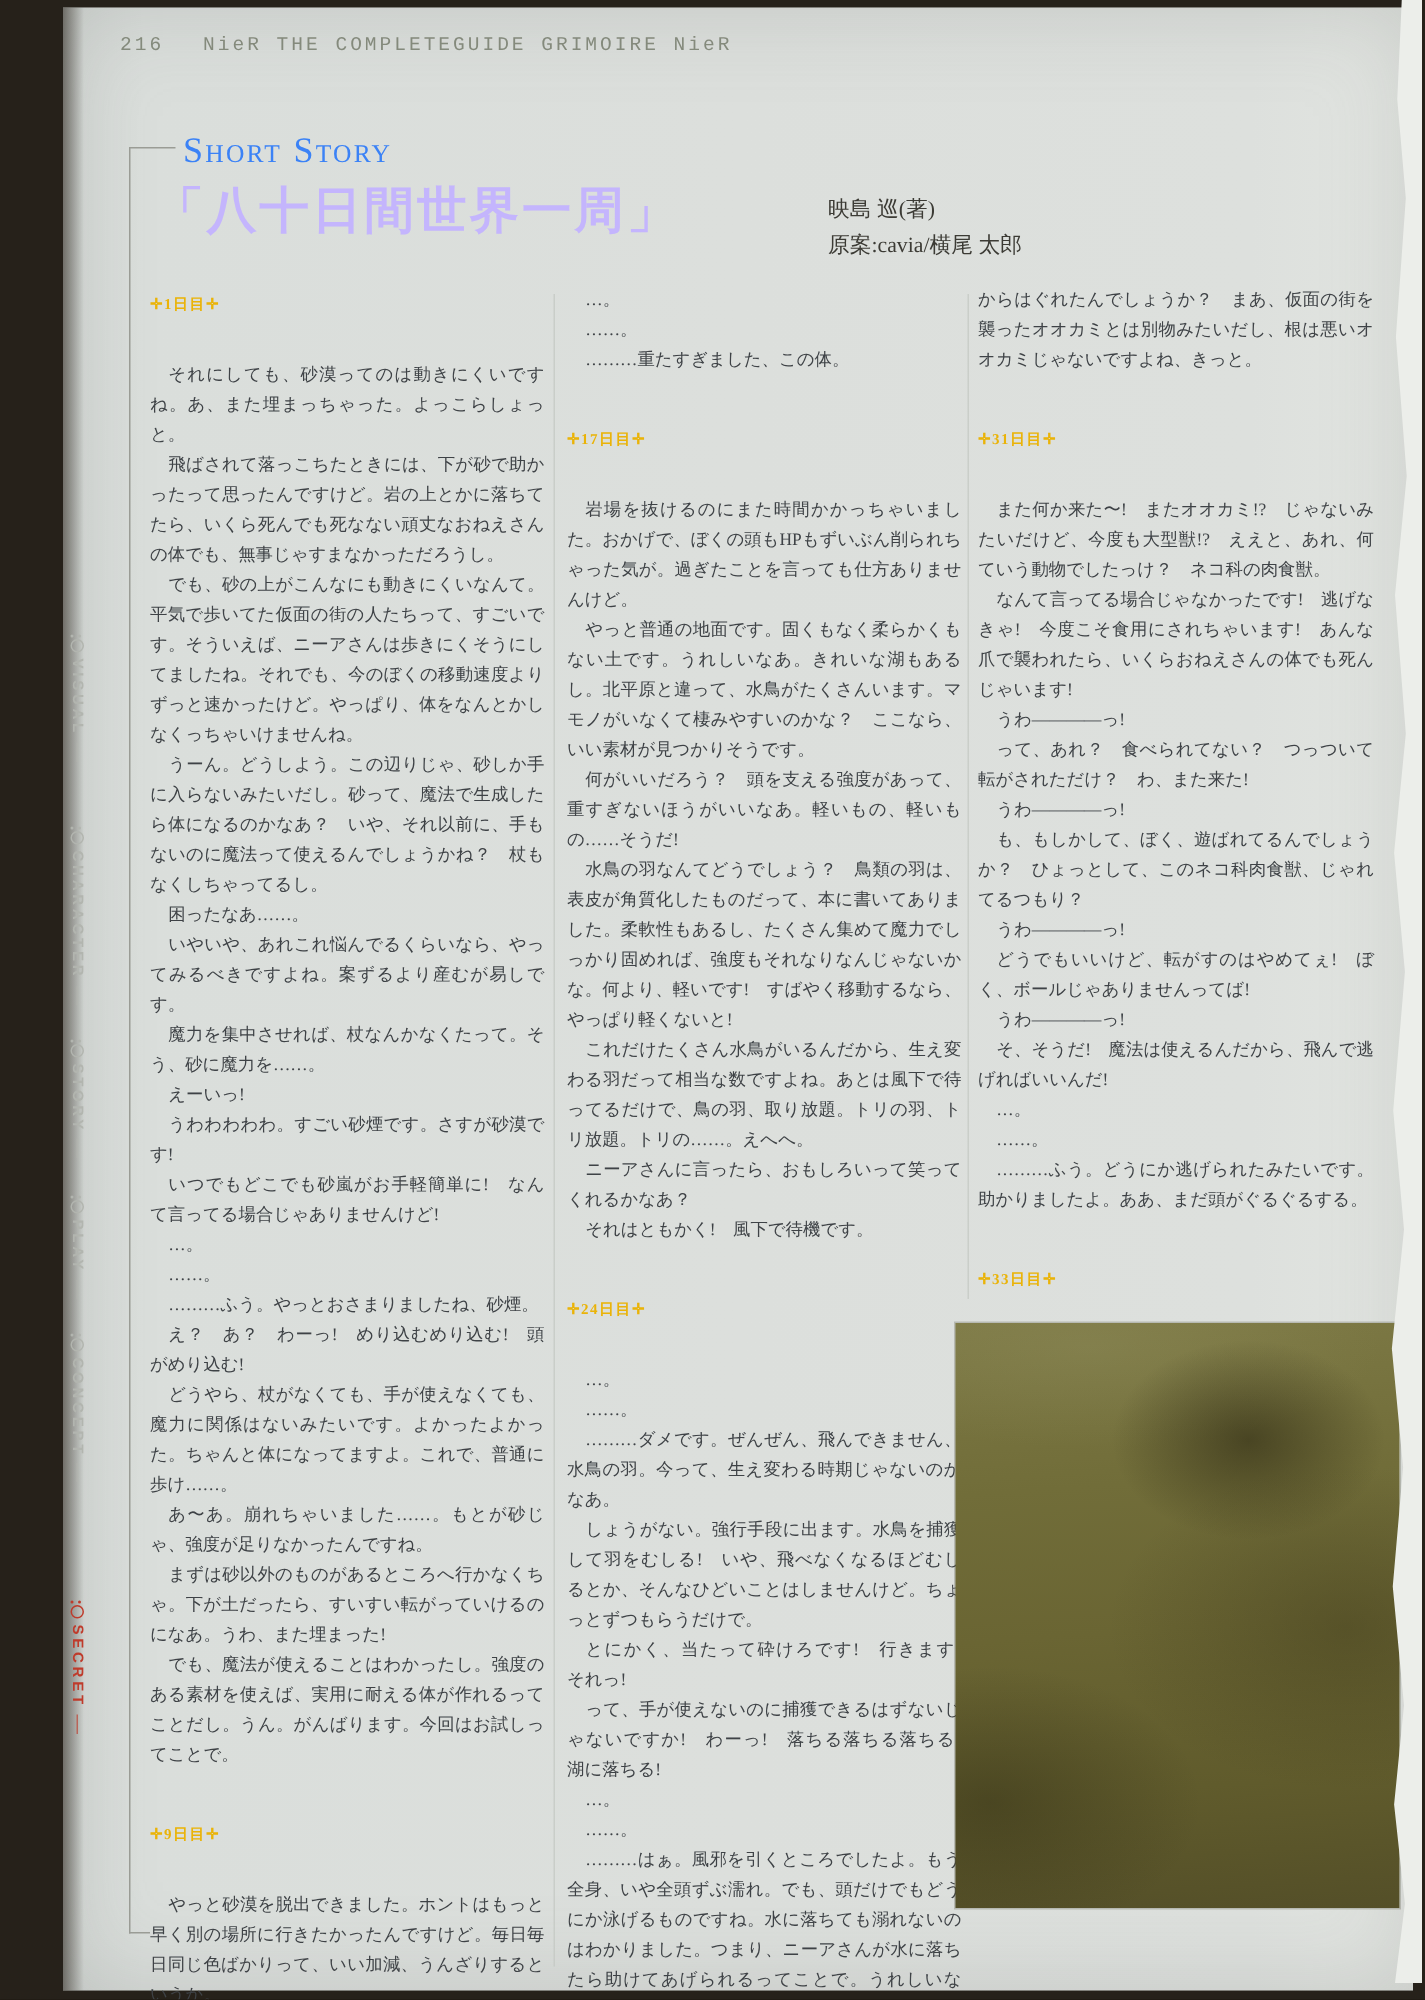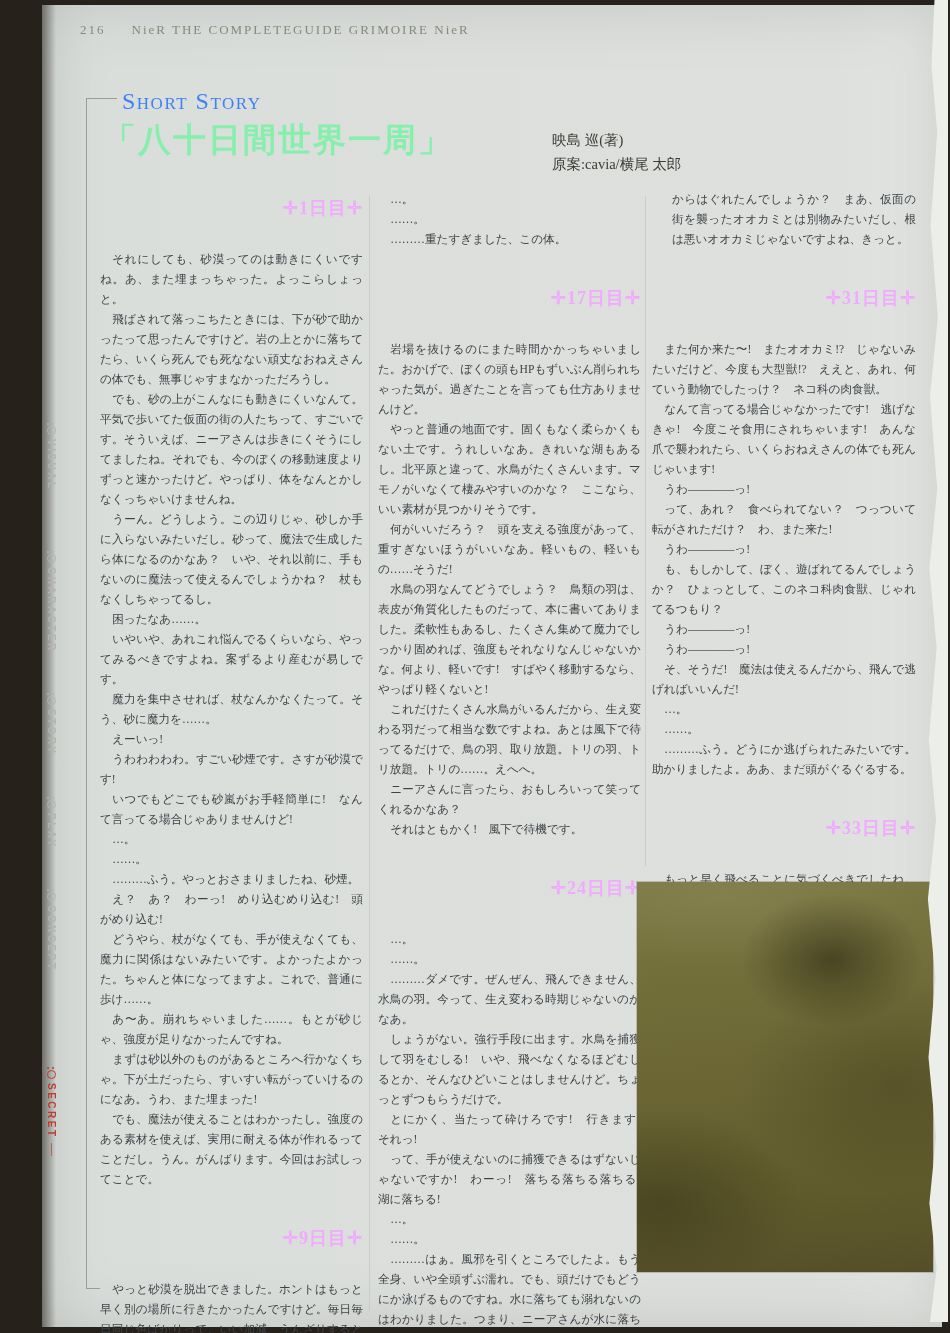--- a/index.html
+++ b/index.html
@@ -10,48 +10,48 @@
      linear-gradient(90deg,#d5d9d6 0%,#dadedb 6%,#dcdfdc 50%,#dde0dd 88%,#e2e5e1 100%);
      box-shadow:inset 0 0 60px rgba(120,125,118,.25);}
   .torn-edge{position:absolute;right:2px;top:0;width:30px;height:1322px;background:#eceeea;
      clip-path:polygon(55% 0,100% 0,100% 100%,40% 100%,62% 96%,38% 91%,60% 86%,35% 80%,58% 74%,
        33% 68%,60% 62%,36% 56%,62% 49%,38% 43%,64% 37%,40% 30%,66% 24%,42% 17%,64% 10%,45% 5%);
      box-shadow:-2px 0 3px rgba(90,95,88,.35);}
   .spine-shadow{position:absolute;left:0;top:0;width:14px;height:100%;
      background:linear-gradient(90deg,rgba(40,34,26,.55),rgba(40,34,26,0));}
   
   .pagehead{position:absolute;left:80px;top:22px;display:flex;gap:26px;align-items:baseline;
-     font-family:Liberation Serif, serif;color:#848a7c;
+     font-family:Liberation Mono, monospace;color:#848a7c;
      font-size:13px;letter-spacing:2px;}
   
   .title-bracket{position:absolute;left:86px;top:98px;width:30px;height:1190px;
      border-left:1.5px solid #9a9c95;border-top:1.5px solid #9a9c95;}
   .title-bracket::after{content:"";position:absolute;left:-1.5px;bottom:0;width:14px;height:1.5px;background:#9a9c95;}
   .story-label{position:absolute;left:122px;top:88px;font-variant:small-caps;
      font-size:24px;letter-spacing:1.5px;color:#3b82f6;}
   .story-title{position:absolute;left:103px;top:118px;font-size:33px;font-weight:bold;
-     letter-spacing:2px;color:#86efac;}
+     letter-spacing:2px;color:#c4b5fd;}
   .story-author{position:absolute;left:520px;top:128px;font-size:14.5px;color:#3c3b35;line-height:24px;margin-left:32px;}
   
   .side-item{position:absolute;left:42px;width:18px;display:flex;flex-direction:column;
      align-items:center;gap:4px;color:#b2b5af;font-family:"Liberation Sans",sans-serif;}
   .side-item.active{color:#bf3b2b;}
   .side-icon{width:7px;height:7px;border:1.4px solid currentColor;border-radius:50%;position:relative;margin-top:2px;}
   .side-icon::before{content:"";position:absolute;top:-4px;left:-1px;width:2px;height:2px;
      border-radius:50%;background:currentColor;box-shadow:5px 0 0 currentColor;}
   .side-label{writing-mode:vertical-rl;font-size:10px;letter-spacing:2.5px;font-weight:bold;}
   .side-item::after{content:"";width:1px;height:13px;background:currentColor;opacity:.65;}
   
   .col{position:absolute;top:190px;width:263px;color:#3e4246;}
   .col-sep{position:absolute;top:196px;height:1115px;width:1px;background:#c2c6c1;opacity:.7;}
-  .day-heading{font-size:18px;font-weight:bold;color:#f0abfc;text-align:right;
+  .day-heading{font-size:10px;font-weight:bold;color:#eab308;text-align:left;
      letter-spacing:1px;margin:36px 0 30px 0;}
   .col > .day-heading:first-child{margin-top:6px;}
   p.para{margin:0;font-size:11.6px;line-height:20px;text-align:justify;text-indent:1.05em;}
-  p.para.flush{text-indent:0;margin-left:20px;}
+  p.para.flush{text-indent:0;}
   
   .photo{position:absolute;left:637px;top:882px;width:296px;height:390px;
      background:
        radial-gradient(130px 95px at 66% 20%, rgba(38,34,15,.55), rgba(38,34,15,0) 70%),
        radial-gradient(220px 150px at 88% 52%, rgba(58,53,24,.38), transparent 72%),
        radial-gradient(200px 130px at 8% 82%, rgba(44,41,19,.42), transparent 70%),
        radial-gradient(260px 90px at 30% 4%, rgba(150,148,100,.30), transparent 75%),
        linear-gradient(176deg,#7d7945 0%,#716d39 28%,#6a6533 52%,#605b2c 78%,#544f28 100%);
      box-shadow:0 0 0 1px rgba(70,70,50,.25);}
 </style>
@@ -152,20 +152,21 @@
   <div class="col" style="left:652px;width:264px">
       <p class="para flush">からはぐれたんでしょうか？　まあ、仮面の街を襲ったオオカミとは別物みたいだし、根は悪いオオカミじゃないですよね、きっと。</p>
       <div class="day-heading">✛31日目✛</div>
       <p class="para">また何か来た〜!　またオオカミ!?　じゃないみたいだけど、今度も大型獣!?　ええと、あれ、何ていう動物でしたっけ？　ネコ科の肉食獣。</p>
       <p class="para">なんて言ってる場合じゃなかったです!　逃げなきゃ!　今度こそ食用にされちゃいます!　あんな爪で襲われたら、いくらおねえさんの体でも死んじゃいます!</p>
       <p class="para">うわ――――っ!</p>
       <p class="para">って、あれ？　食べられてない？　つっついて転がされただけ？　わ、また来た!</p>
       <p class="para">うわ――――っ!</p>
       <p class="para">も、もしかして、ぼく、遊ばれてるんでしょうか？　ひょっとして、このネコ科肉食獣、じゃれてるつもり？</p>
       <p class="para">うわ――――っ!</p>
+      <p class="para">どうでもいいけど、転がすのはやめてぇ!　ぼく、ボールじゃありませんってば!</p>
       <p class="para">うわ――――っ!</p>
       <p class="para">そ、そうだ!　魔法は使えるんだから、飛んで逃げればいいんだ!</p>
       <p class="para">…。</p>
       <p class="para">……。</p>
       <p class="para">………ふう。どうにか逃げられたみたいです。助かりましたよ。ああ、まだ頭がぐるぐるする。</p>
       <div class="day-heading">✛33日目✛</div>
       <p class="para">もっと早く飛べることに気づくべきでしたね。そしたら、岩場で痛い目にあわずにすんだし、砂漠だってもっと早く抜けられたのに。反省することしきりです。</p>
       <p class="para">反省といえば、体の材料も一考の余地ありです。手っとり早くひとつの素材ですませようという発想が間違っ</p>
     </div>
 

